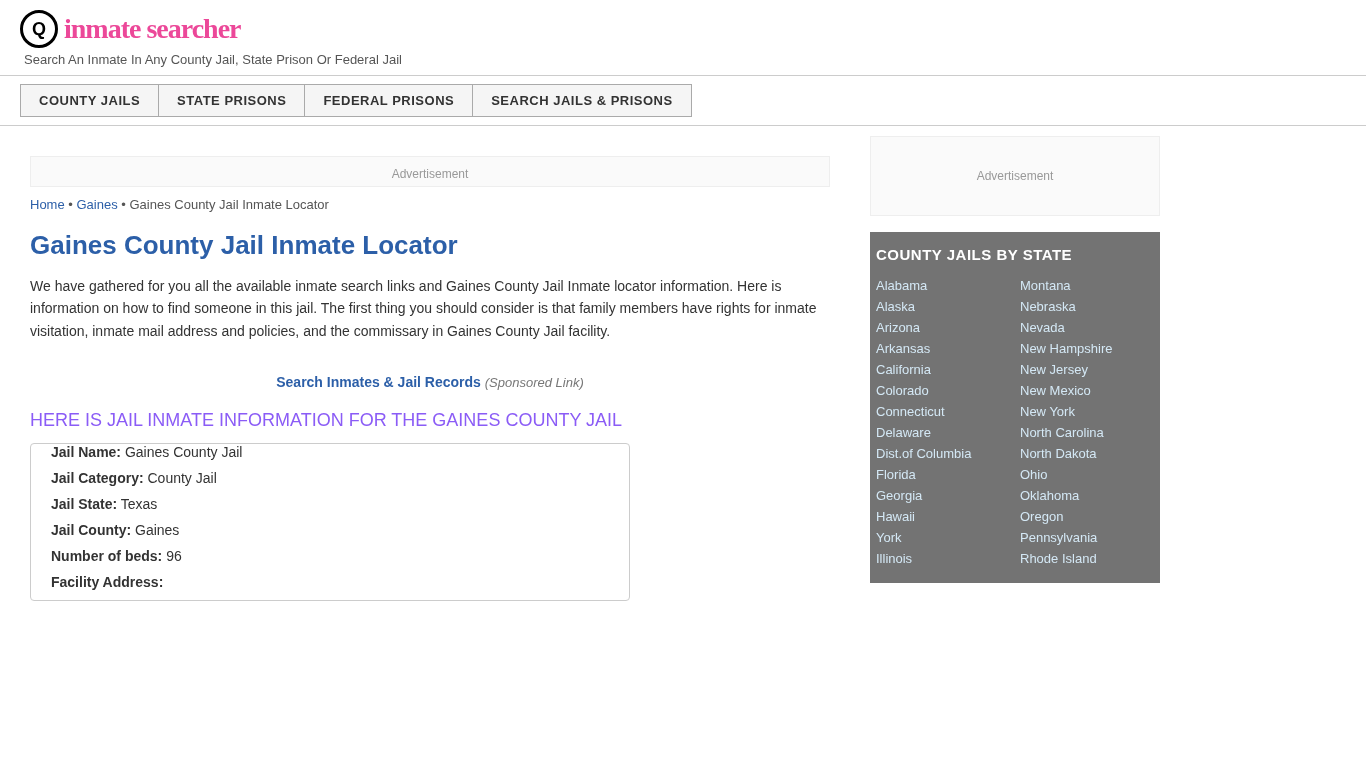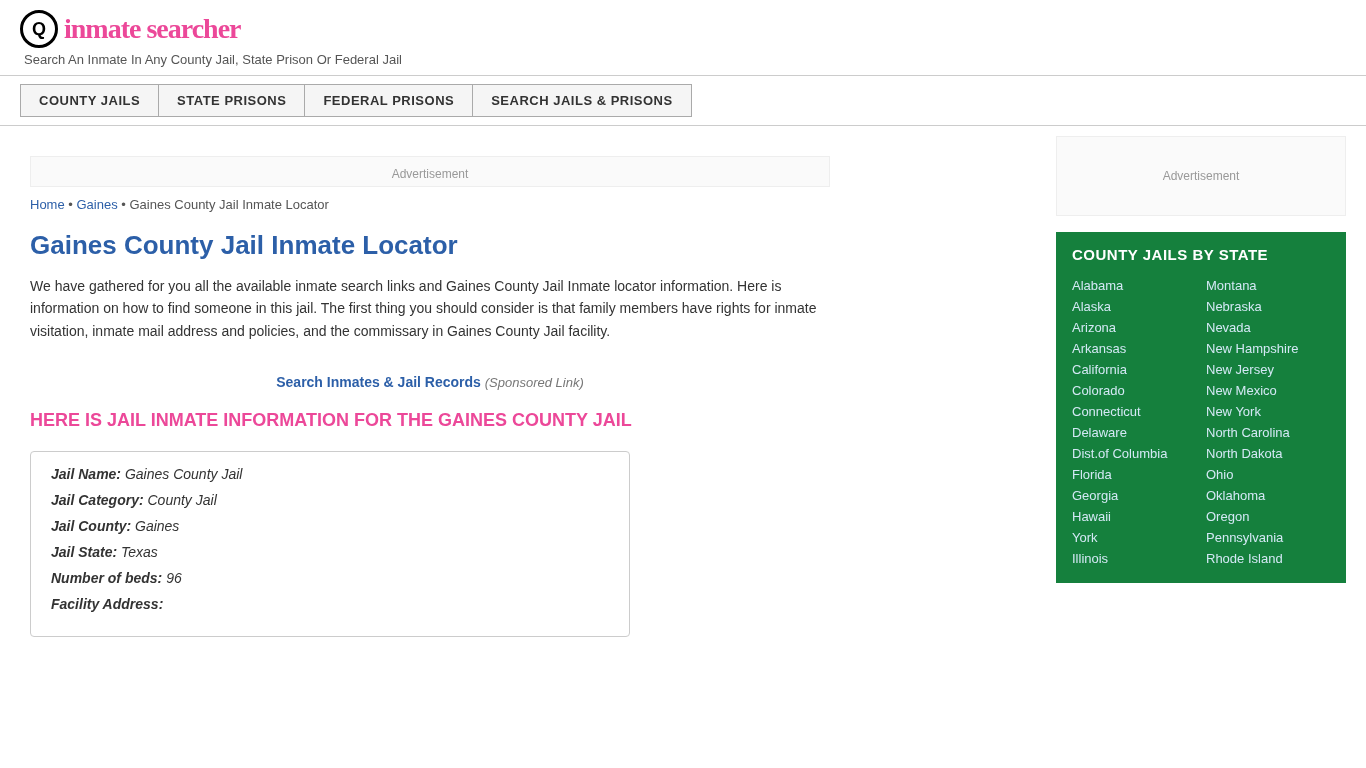--- a/index.html
+++ b/index.html
@@ -11,21 +11,21 @@
     #logo-icon { width: 38px; height: 38px; border: 3px solid #000; border-radius: 50%; display: flex; align-items: center; justify-content: center; font-size: 18px; font-weight: bold; color: #000; flex-shrink: 0; }
     #logo-text { font-size: 28px; font-weight: bold; font-family: Georgia, serif; color: #ec4899; letter-spacing: -1px; }
     #tagline { font-size: 13px; color: #555; margin-left: 4px; }
     
     
     #nav { padding: 8px 20px; display: flex; gap: 0; border-bottom: 1px solid #ccc; }
     .nav-btn { padding: 8px 18px; border: 1px solid #aaa; background: #f5f5f5; font-size: 13px; font-weight: bold; color: #333; cursor: pointer; text-transform: uppercase; letter-spacing: 0.5px; }
     .nav-btn:not(:last-child) { border-right: none; }
     
     
-    #content-wrapper { display: flex; padding: 0; max-width: 1366px; justify-content: space-between; }
+    #content-wrapper { display: flex; padding: 0; max-width: 1366px; }
     #main-content { flex: 1; padding: 20px 30px; max-width: 860px; }
     #sidebar { width: 320px; flex-shrink: 0; padding: 10px 20px 20px 10px; }
     
     
     #ad-banner { text-align: center; font-size: 12px; color: #999; padding: 10px 0 5px 0; border: 1px solid #eee; background: #fafafa; margin: 10px 0; }
     
     
     #breadcrumb { font-size: 13px; color: #555; margin-bottom: 18px; }
     #breadcrumb a { color: #2c5fa8; text-decoration: none; }
     
@@ -34,33 +34,33 @@
     
     
     #description { font-size: 14px; line-height: 1.6; color: #333; margin-bottom: 32px; }
     
     
     #sponsored-link { text-align: center; margin-bottom: 20px; }
     #sponsored-link a { color: #2c5fa8; font-weight: bold; font-size: 14px; text-decoration: none; }
     #sponsored-link .sponsored-text { color: #777; font-style: italic; font-size: 13px; }
     
     
-    #section-heading { font-size: 18px; font-weight: bold; color: #ec4899; text-transform: uppercase; margin-bottom: 20px; }
+    #section-heading { font-size: 18px; font-weight: normal; color: #8b5cf6; text-transform: uppercase; margin-bottom: 12px; }
     
     
-    #info-box { border: 1px solid #ccc; border-radius: 4px; padding: 14px 20px; background: #fff; max-width: 600px; font-style: italic; }
+    #info-box { border: 1px solid #ccc; border-radius: 4px; padding: 0 20px; background: #fff; max-width: 600px; }
     .info-row { margin-bottom: 10px; font-size: 14px; }
     .info-label { font-weight: bold; }
     .info-value { font-weight: normal; }
     
     
     #sidebar-ad { text-align: center; font-size: 12px; color: #999; padding: 10px; background: #fafafa; border: 1px solid #eee; margin-bottom: 16px; min-height: 80px; display: flex; align-items: center; justify-content: center; }
     
     
-    #state-box { background: #15803d; padding: 14px 16px; }
+    #state-box { background: #737373; padding: 14px 6px; }
     #state-box-title { font-size: 15px; font-weight: bold; color: #fff; text-transform: uppercase; margin-bottom: 12px; letter-spacing: 0.5px; }
     #state-grid { display: grid; grid-template-columns: 1fr 1fr; gap: 2px 10px; }
     .state-link { color: #d4e8f5; font-size: 13px; text-decoration: none; padding: 3px 0; display: block; }
   </style>
 </head>
 <body>
 
 <div id="header">
   <div id="logo-area">
     <div id="logo-icon">
@@ -106,26 +106,26 @@
     <div id="info-box">
       <div class="info-row">
         <span class="info-label">Jail Name:</span>
         <span class="info-value"> </span><span class="info-value">Gaines County Jail</span>
       </div>
       <div class="info-row">
         <span class="info-label">Jail Category:</span>
         <span class="info-value"> </span><span class="info-value">County Jail</span>
       </div>
       <div class="info-row">
+        <span class="info-label">Jail State:</span>
+        <span class="info-value"> </span><span class="info-value">Texas</span>
+      </div>
+      <div class="info-row">
         <span class="info-label">Jail County:</span>
         <span class="info-value"> </span><span class="info-value">Gaines</span>
-      </div>
-      <div class="info-row">
-        <span class="info-label">Jail State:</span>
-        <span class="info-value"> </span><span class="info-value">Texas</span>
       </div>
       <div class="info-row">
         <span class="info-label">Number of beds:</span>
         <span class="info-value"> </span><span class="info-value">96</span>
       </div>
       <div class="info-row">
         <span class="info-label">Facility Address:</span>
       </div>
     </div>
 

